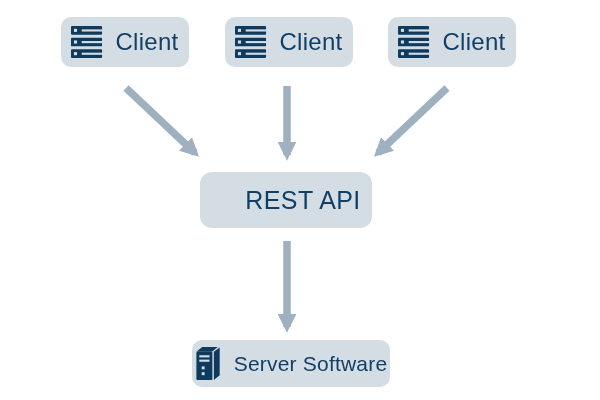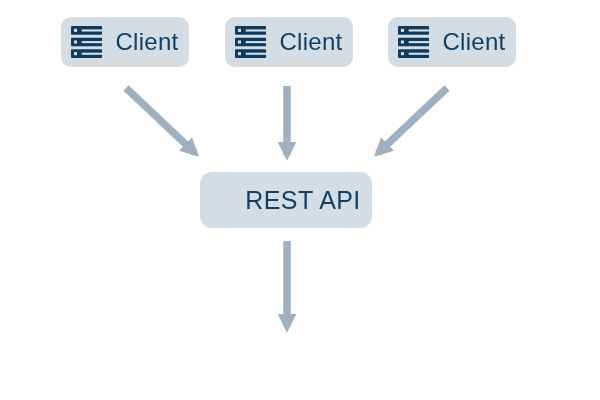--- a/index.html
+++ b/index.html
@@ -120,14 +120,20 @@
     <svg>
         <use href="#sym-server-stack"></use>
       </svg>
     <span class="label">Client</span>
   </div>
 
   <div class="node api-node">
     <span class="label">REST API</span>
   </div>
 
+  <div class="node server-node">
+    <svg>
+        <use href="#sym-server-tower"></use>
+      </svg>
+    <span class="label">Server Software</span>
+  </div>
 
 </div>
 
 </body></html>

